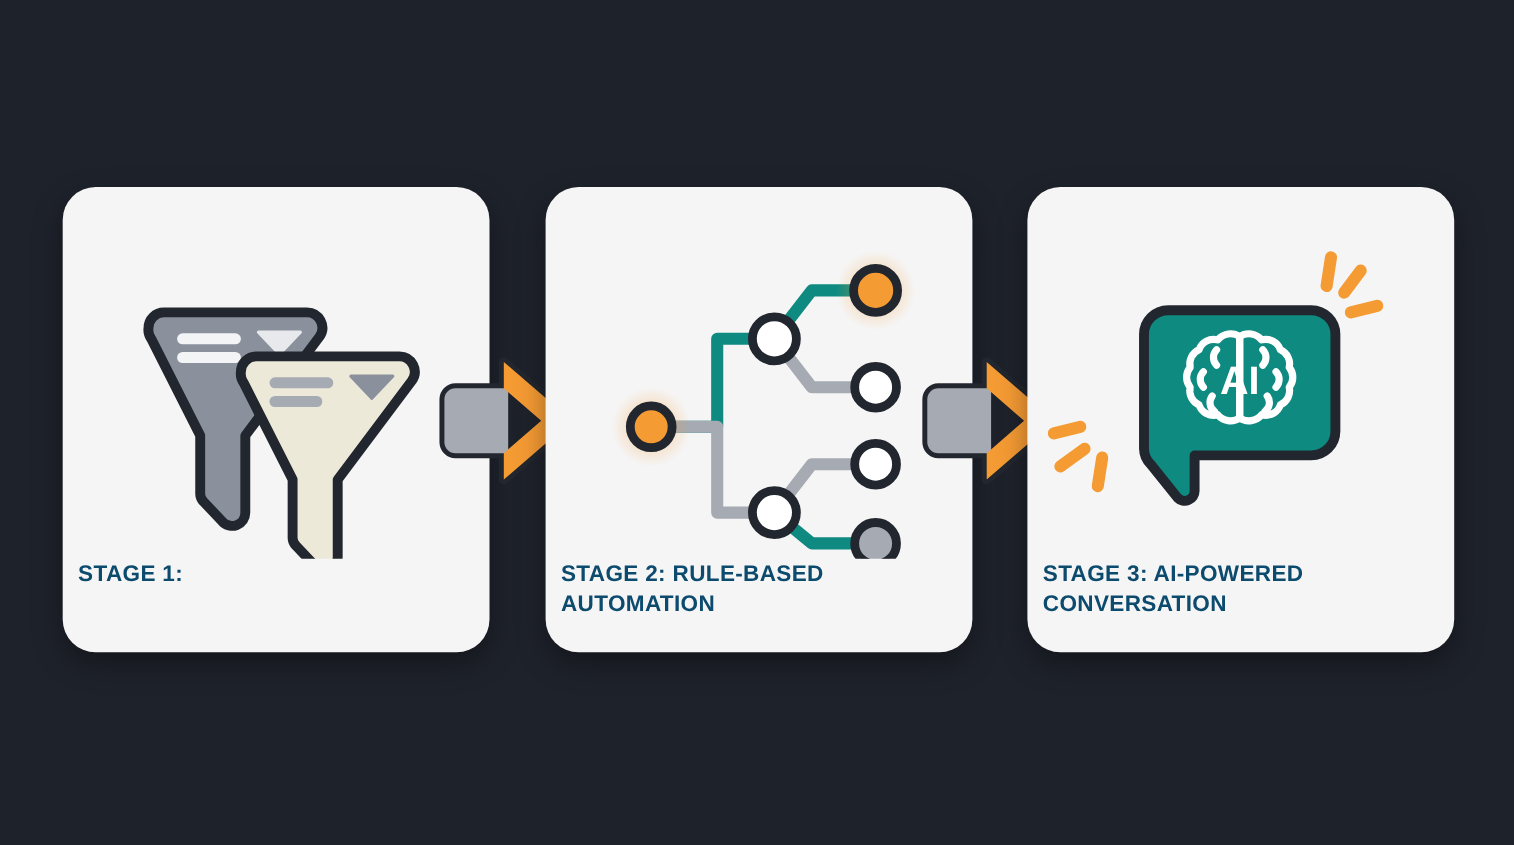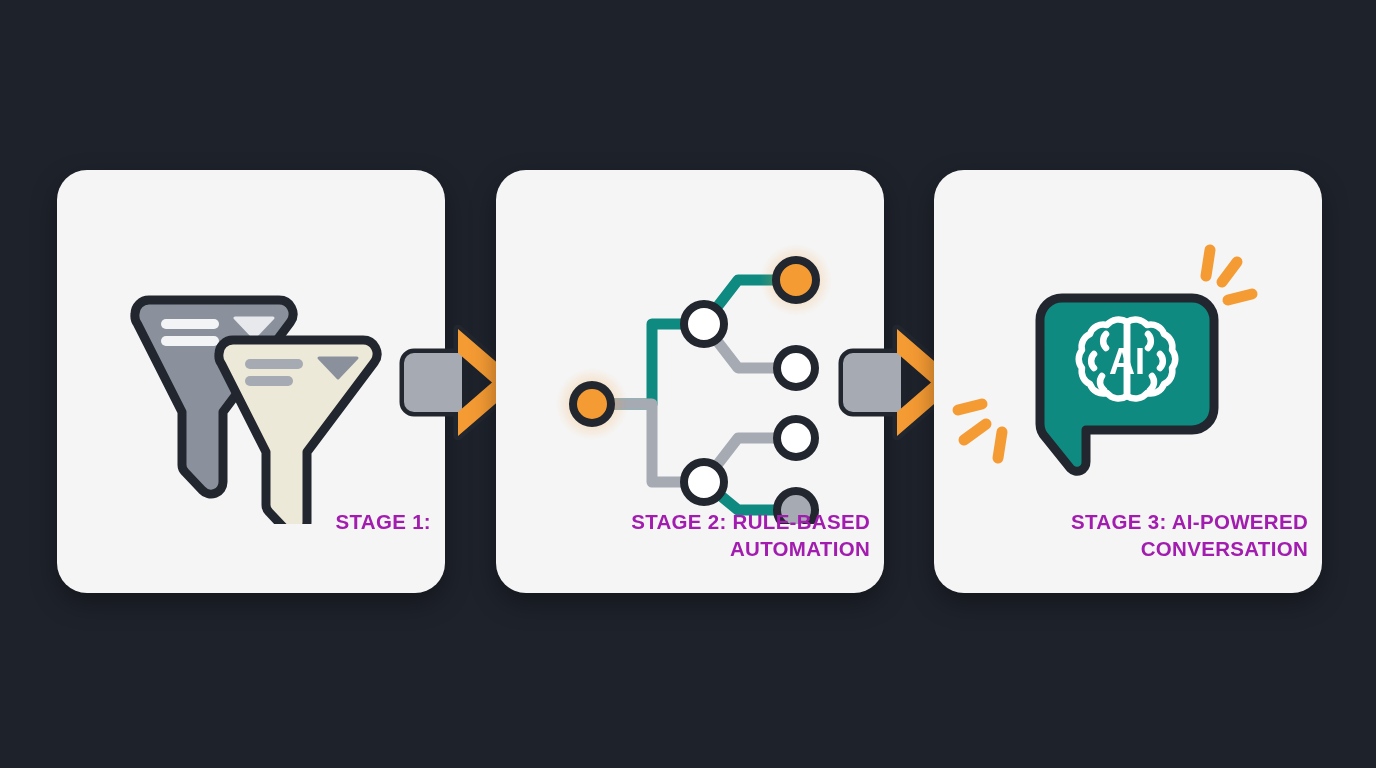--- a/index.html
+++ b/index.html
@@ -31,35 +31,35 @@
     box-shadow: 0 10px 26px rgba(0,0,0,.35);
     overflow: hidden;
   }
   #card-1 { left: 57px; }
   #card-2 { left: 496px; text-decoration: underline; }
   #card-3 { left: 934px; }
 
   .card-icon {
     position: absolute;
     left: 0;
-    top: 44px;
+    top: 28px;
     width: 327px;
     height: 310px;
   }
   .card-label {
     position: absolute;
     left: 14px;
     right: 14px;
     top: 338px;
-    text-align: right;
+    text-align: left;
     font-size: 20.5px;
     font-weight: bold;
     letter-spacing: .3px;
     line-height: 27px;
-    color: #a21caf;
+    color: #0c4a6e;
     text-transform: uppercase;
   }
 
   
   .arrow {
     position: absolute;
     top: 325px;
     width: 130px;
     height: 115px;
   }

